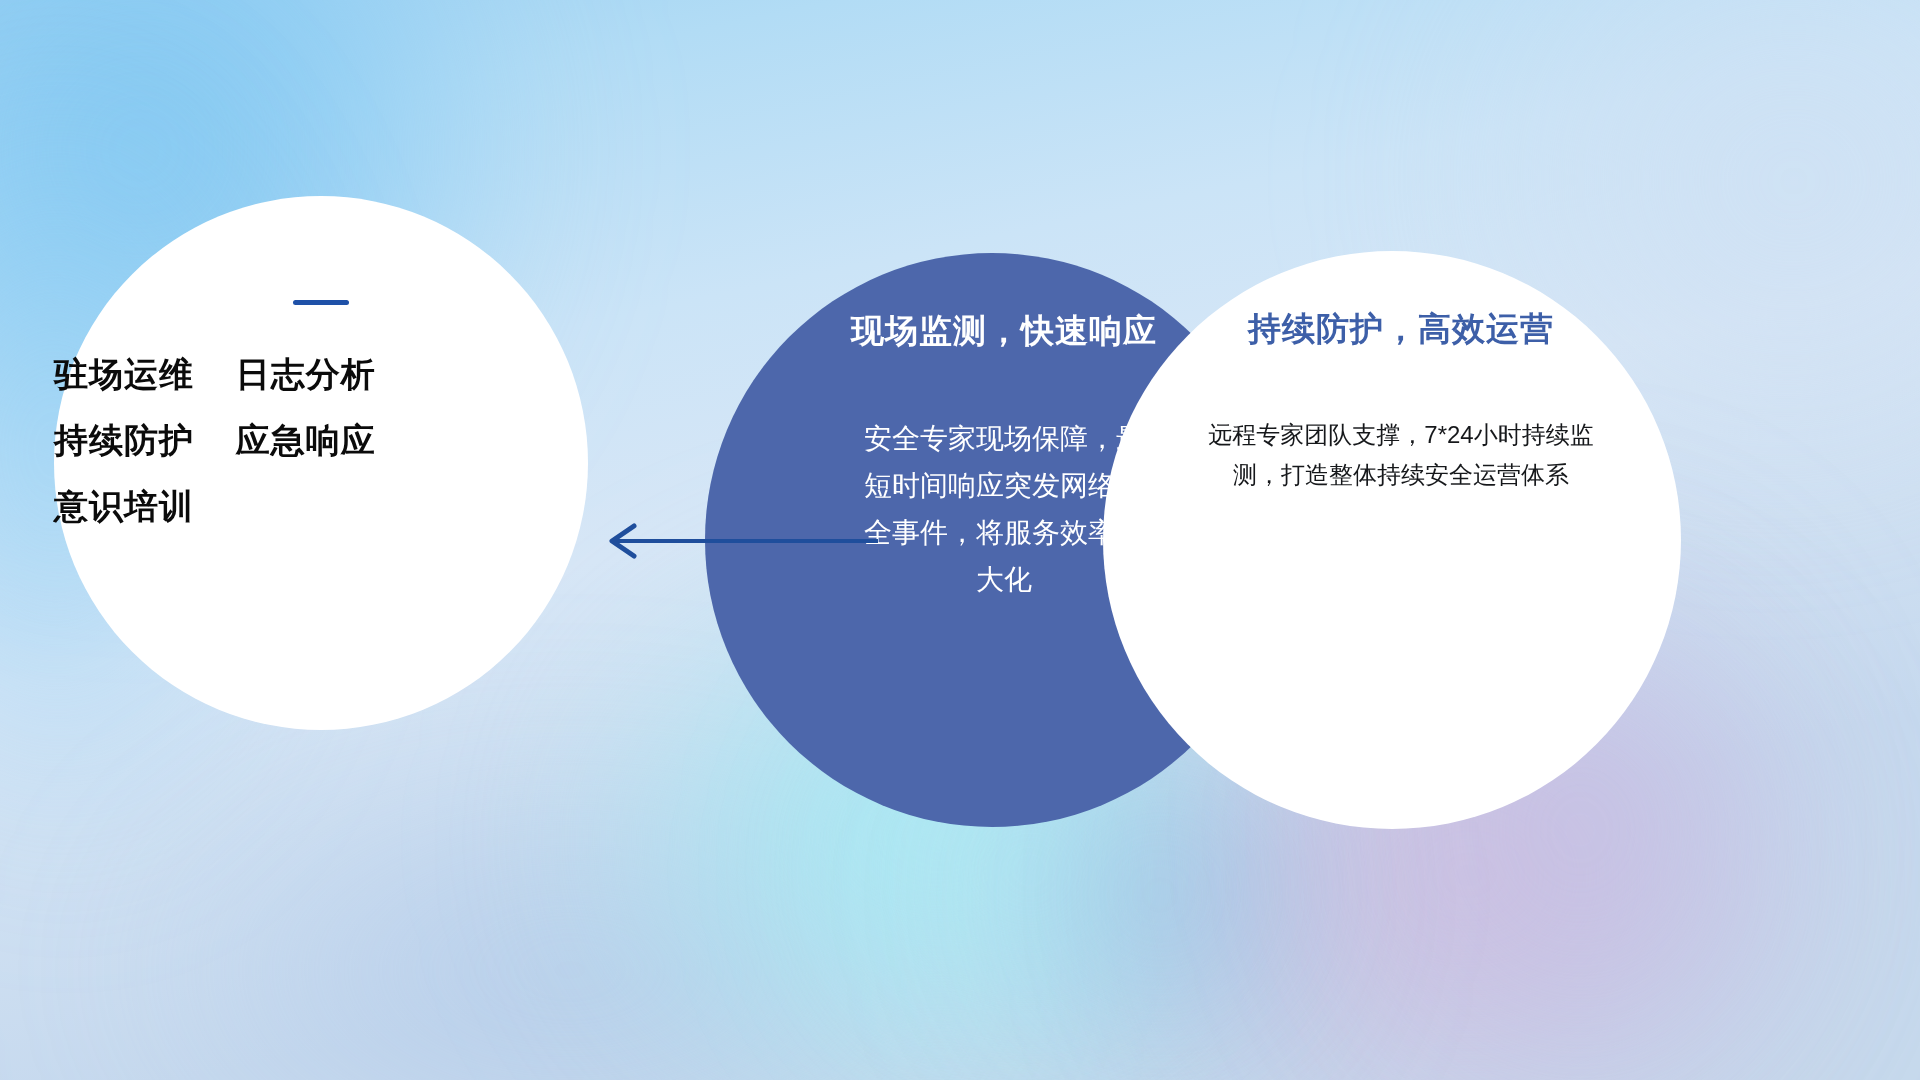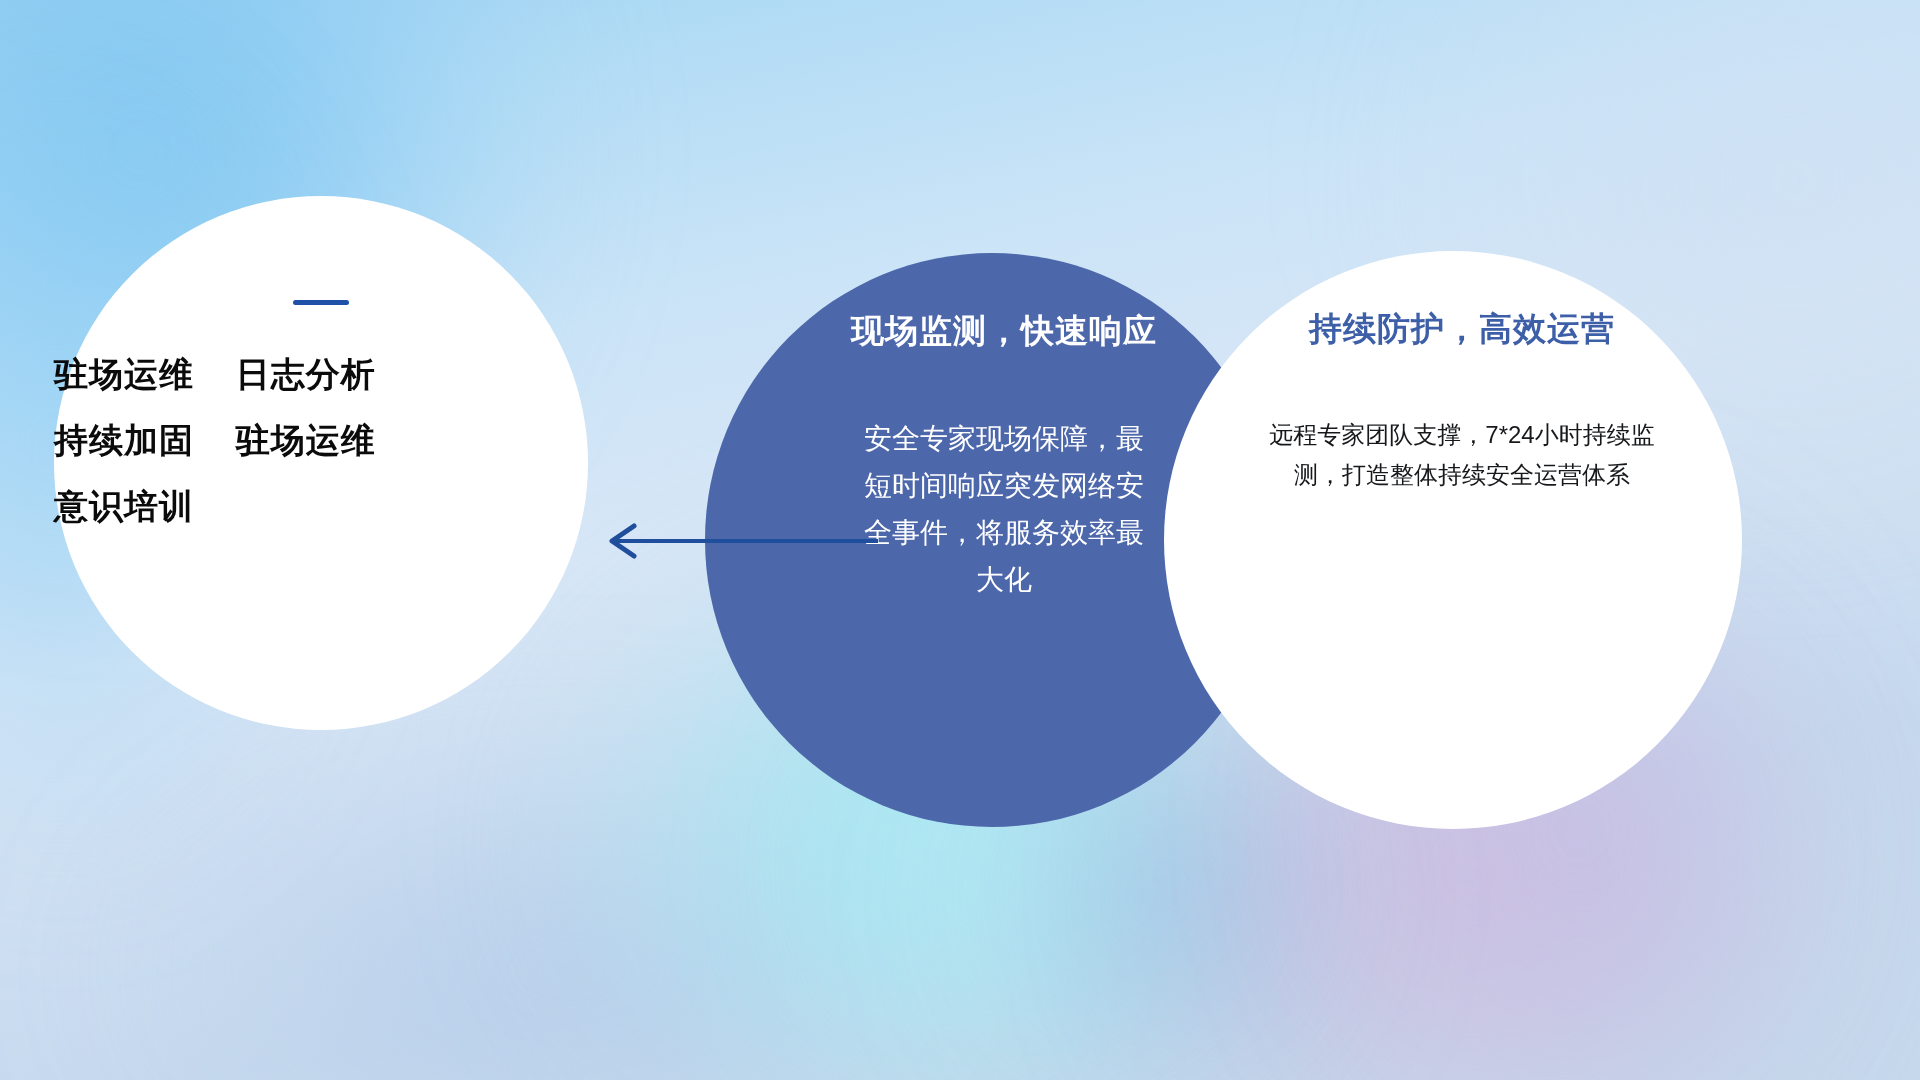--- a/index.html
+++ b/index.html
@@ -100,21 +100,21 @@
   }
 
   .circle-center {
     left: 705px; top: 253px;
     width: 574px; height: 574px;
     background: #4d67ab;
     z-index: 3;
   }
 
   .circle-right {
-    left: 1164px; top: 251px;
+    left: 1103px; top: 251px;
     width: 578px; height: 578px;
     background: #ffffff;
     z-index: 5;
     text-decoration: underline;
   }
 
   
   .left-inner {
     position: absolute;
     left: 0; right: 0;
@@ -230,21 +230,21 @@
     <div class="right-inner">
       <div class="right-title">持续防护，高效运营</div>
       <div class="right-body">远程专家团队支撑，7*24小时持续监测，打造整体持续安全运营体系</div>
     </div>
   </div>
 
   <div class="circle circle-left">
     <div class="left-inner">
       <div class="divider"></div>
       <div class="left-line">驻场运维    日志分析</div>
-      <div class="left-line">持续加固    驻场运维</div>
+      <div class="left-line">持续防护    应急响应</div>
       <div class="left-line">意识培训</div>
     </div>
   </div>
 
   <div class="arrow">
     <svg width="280" height="46" viewBox="0 0 280 46">
       <line x1="16" y1="23" x2="278" y2="23" stroke="#1f4e9c" stroke-width="4"></line>
       <polyline points="34,8 12,23 34,38" fill="none" stroke="#1f4e9c" stroke-width="5" stroke-linecap="round" stroke-linejoin="round"></polyline>
     </svg>
   </div>

